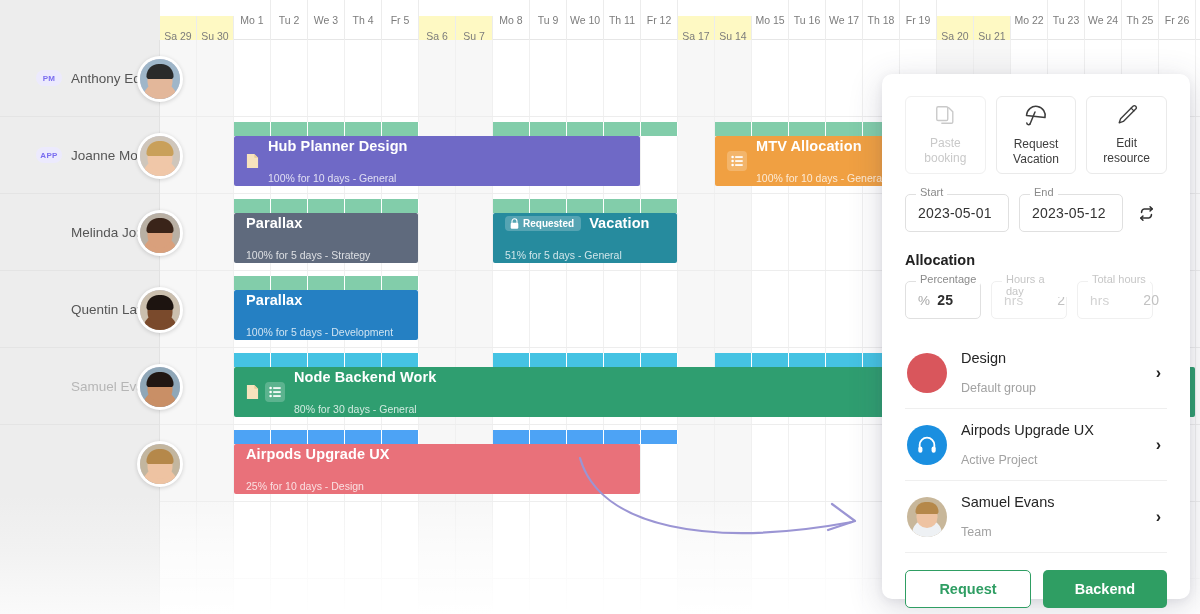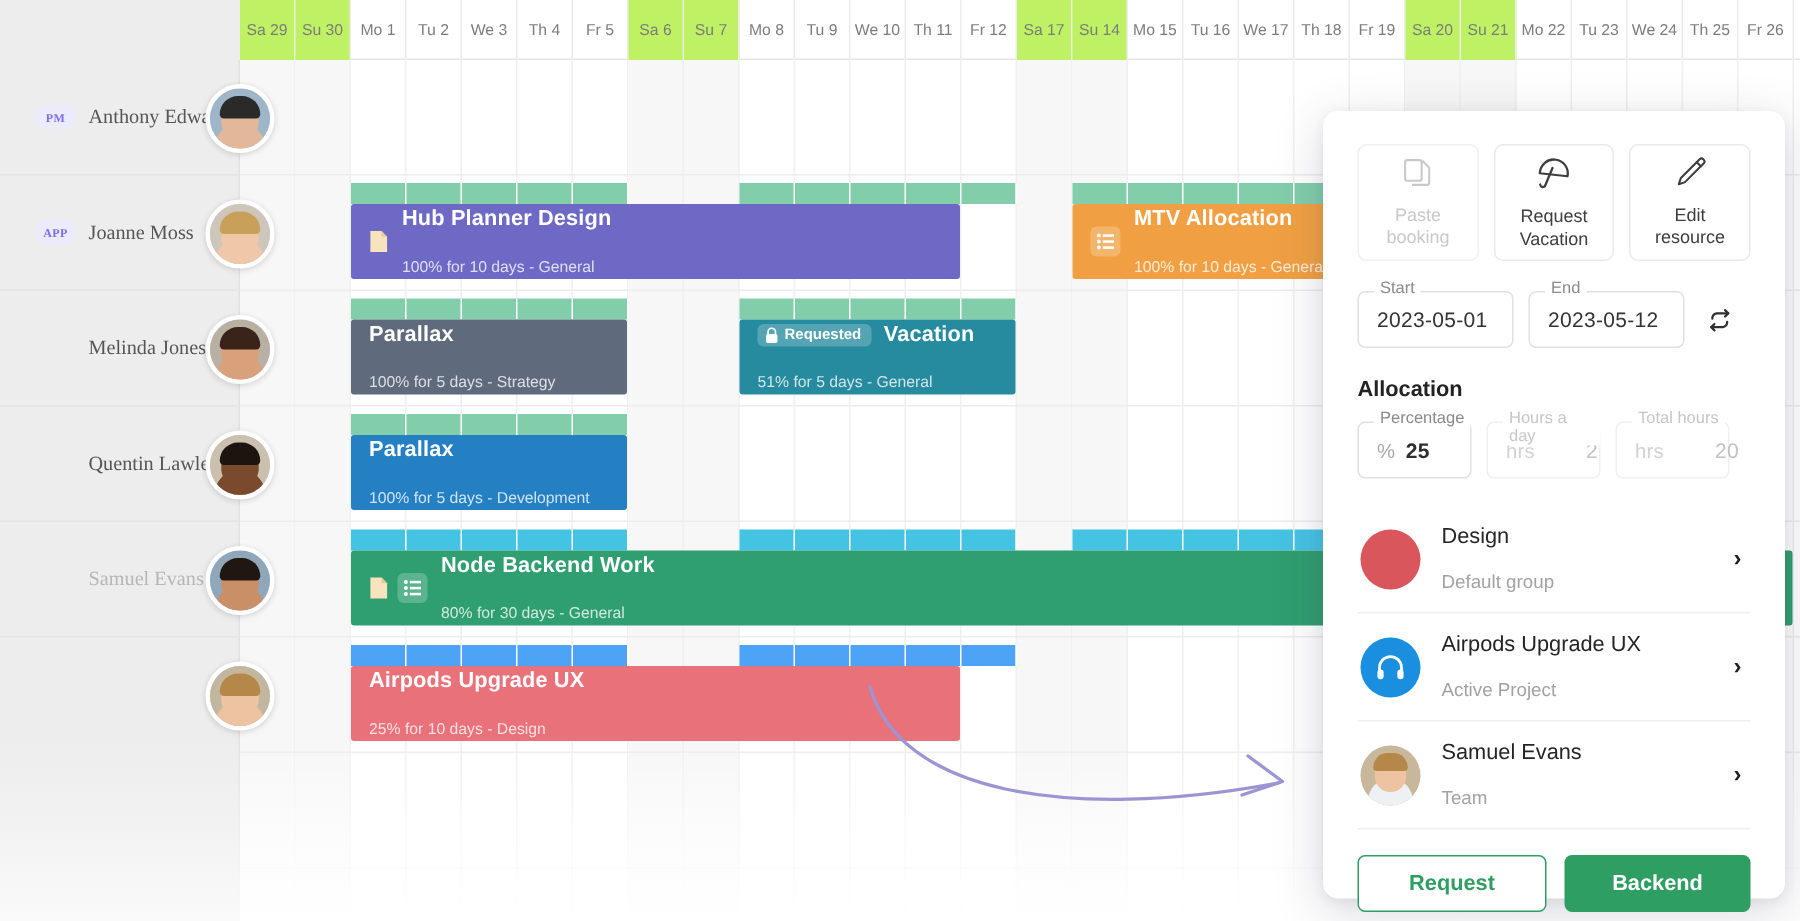--- a/index.html
+++ b/index.html
@@ -14,23 +14,22 @@
   
   .scheduler { position: absolute; inset: 0; }
 
   .res-col {
     position: absolute; left: 0; top: 0; width: 160px; height: 614px;
     background: #ededed; border-right: 1px solid #e2e2e2;
   }
   .res-head { height: 40px; background: #ededed; }
   .res-row {
     height: 77px; display: flex; align-items: center;
-    padding-left: 24px; border-bottom: 1px solid #e4e4e4;
+    padding-left: 36px; border-bottom: 1px solid #e4e4e4;
     position: relative;
-    font-family: Liberation Serif, serif;
   }
   .res-badge {
     width: 26px; height: 16px; border-radius: 8px;
     background: #eceafd; color: #7a6df0;
     font-size: 8px; font-weight: bold; letter-spacing: .3px;
     display: flex; align-items: center; justify-content: center;
     margin-right: 9px; flex: none;
   }
   .res-name { font-size: 13.5px; color: #565656; white-space: nowrap; }
   .res-name.dim { color: #b6b6b6; }
@@ -52,21 +51,21 @@
   .date-head {
     position: absolute; left: 0; top: 0; right: 0; height: 40px;
     display: flex; border-bottom: 1px solid #e6e6e6; background: #fff;
   }
   .date-cell {
     width: 37px; flex: none; height: 40px;
     display: flex; align-items: center; justify-content: center;
     font-size: 10.5px; color: #7c7c7c;
     border-right: 1px solid #ececec;
   }
-  .date-cell.we { background: #bef264; }
+  .date-cell.we { background: #fef9c3; margin-top: 16px; }
 
   .grid-body { position: absolute; left: 0; top: 40px; right: 0; bottom: 0; display: flex; }
   .grid-col {
     width: 37px; flex: none; height: 574px;
     border-right: 1px solid #f0f0f0;
   }
   .grid-col.we { background: #f7f7f7; }
 
   .row-lines { position: absolute; left: 0; top: 40px; right: 0; bottom: 0; }
   .row-line { height: 77px; border-bottom: 1px solid #ededed; }

